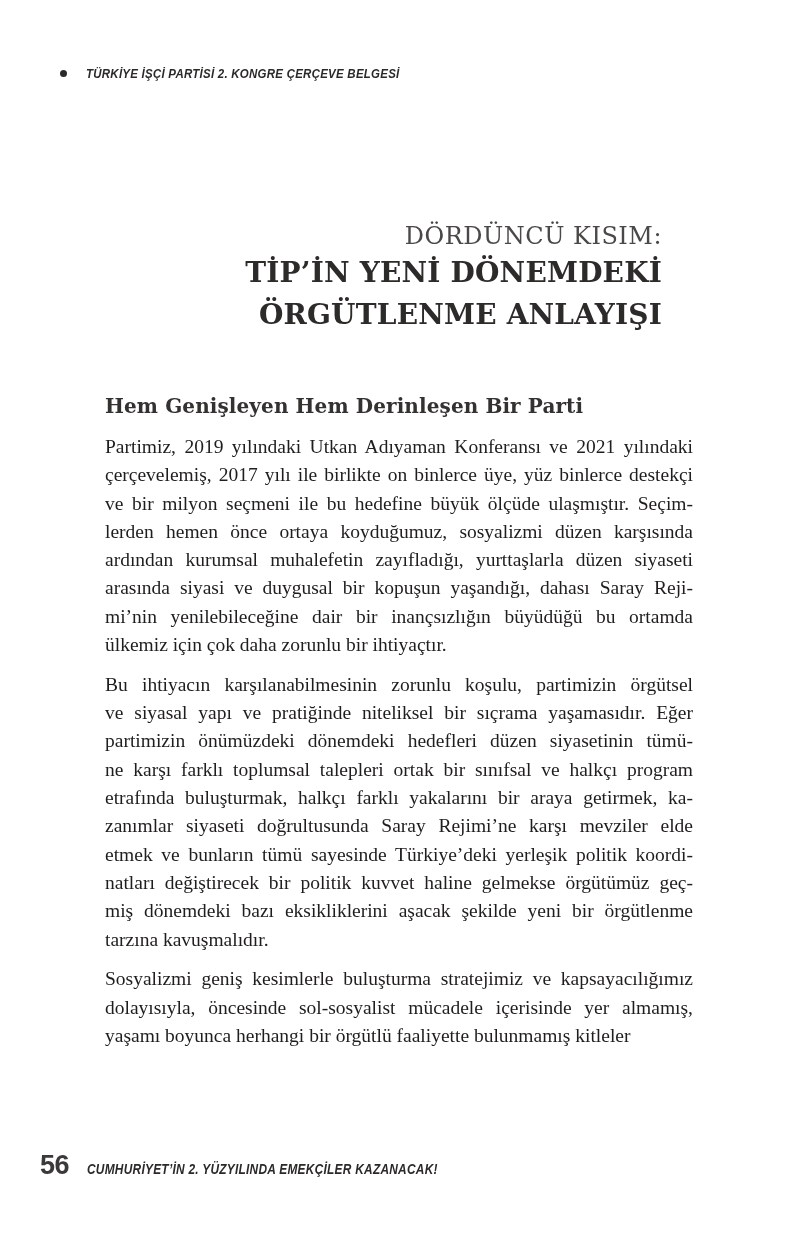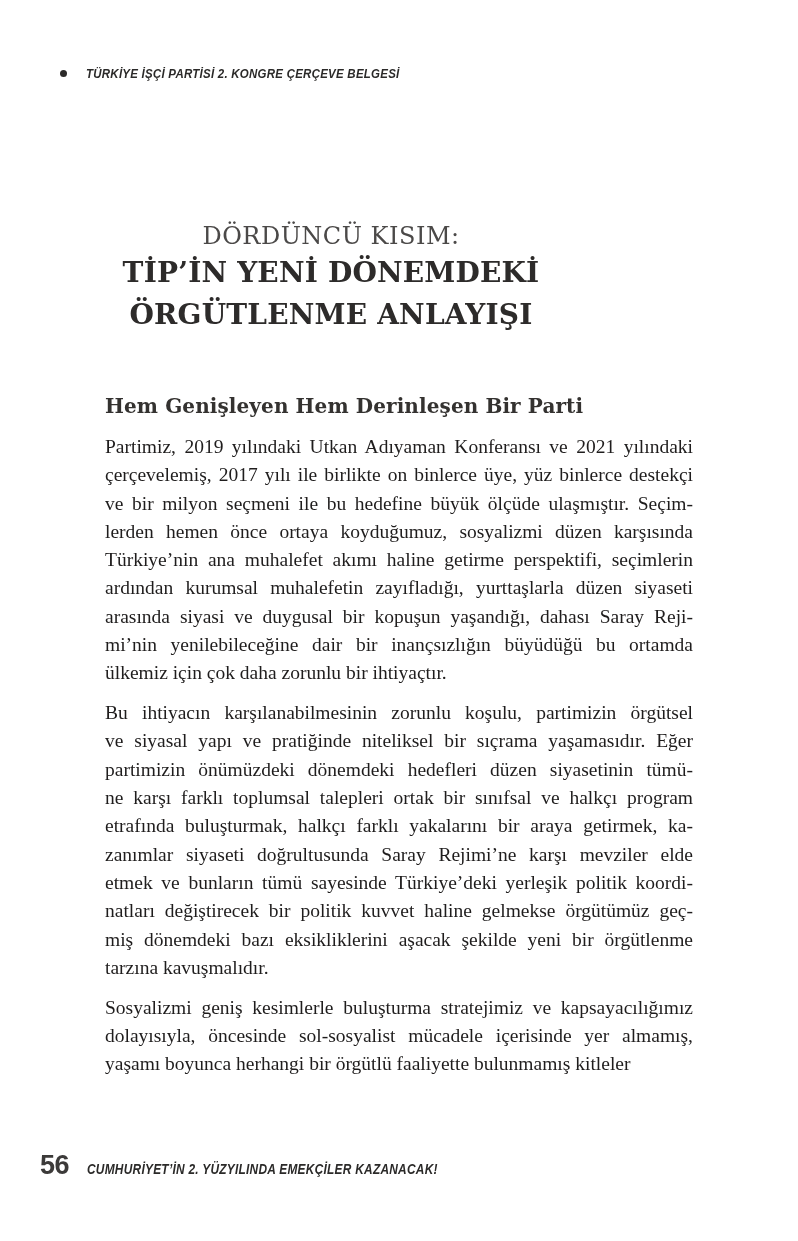--- a/index.html
+++ b/index.html
@@ -44,21 +44,21 @@
     white-space: nowrap;
   }
   .page-header .condensed { font-size: 13.5px; }
 
   
   .title-block {
     position: absolute;
     top: 221px;
     left: 0;
     width: 662px;
-    text-align: center;
+    text-align: right;
     font-family: "DejaVu Serif", serif;
   }
   .title-kicker {
     font-size: 24px;
     font-weight: 400;
     color: #4b4948;
     letter-spacing: 0.5px;
     line-height: 31px;
   }
   .title-line {
@@ -128,21 +128,20 @@
 </div>
 
 <div class="content">
   <h2 class="article-heading">Hem Genişleyen Hem Derinleşen Bir Parti</h2>
   <div>
       <div class="para">
         <div class="line">Partimiz, 2019 yılındaki Utkan Adıyaman Konferansı ve 2021 yılındaki</div>
         <div class="line">çerçevelemiş, 2017 yılı ile birlikte on binlerce üye, yüz binlerce destekçi</div>
         <div class="line">ve bir milyon seçmeni ile bu hedefine büyük ölçüde ulaşmıştır. Seçim-</div>
         <div class="line">lerden hemen önce ortaya koyduğumuz, sosyalizmi düzen karşısında</div>
-        <div class="line">Türkiye’nin ana muhalefet akımı haline getirme perspektifi, seçimlerin</div>
         <div class="line">ardından kurumsal muhalefetin zayıfladığı, yurttaşlarla düzen siyaseti</div>
         <div class="line">arasında siyasi ve duygusal bir kopuşun yaşandığı, dahası Saray Reji-</div>
         <div class="line">mi’nin yenilebileceğine dair bir inançsızlığın büyüdüğü bu ortamda</div>
         <div class="line line-last">ülkemiz için çok daha zorunlu bir ihtiyaçtır.</div>
       </div>
       <div class="para">
         <div class="line">Bu ihtiyacın karşılanabilmesinin zorunlu koşulu, partimizin örgütsel</div>
         <div class="line">ve siyasal yapı ve pratiğinde niteliksel bir sıçrama yaşamasıdır. Eğer</div>
         <div class="line">partimizin önümüzdeki dönemdeki hedefleri düzen siyasetinin tümü-</div>
         <div class="line">ne karşı farklı toplumsal talepleri ortak bir sınıfsal ve halkçı program</div>

